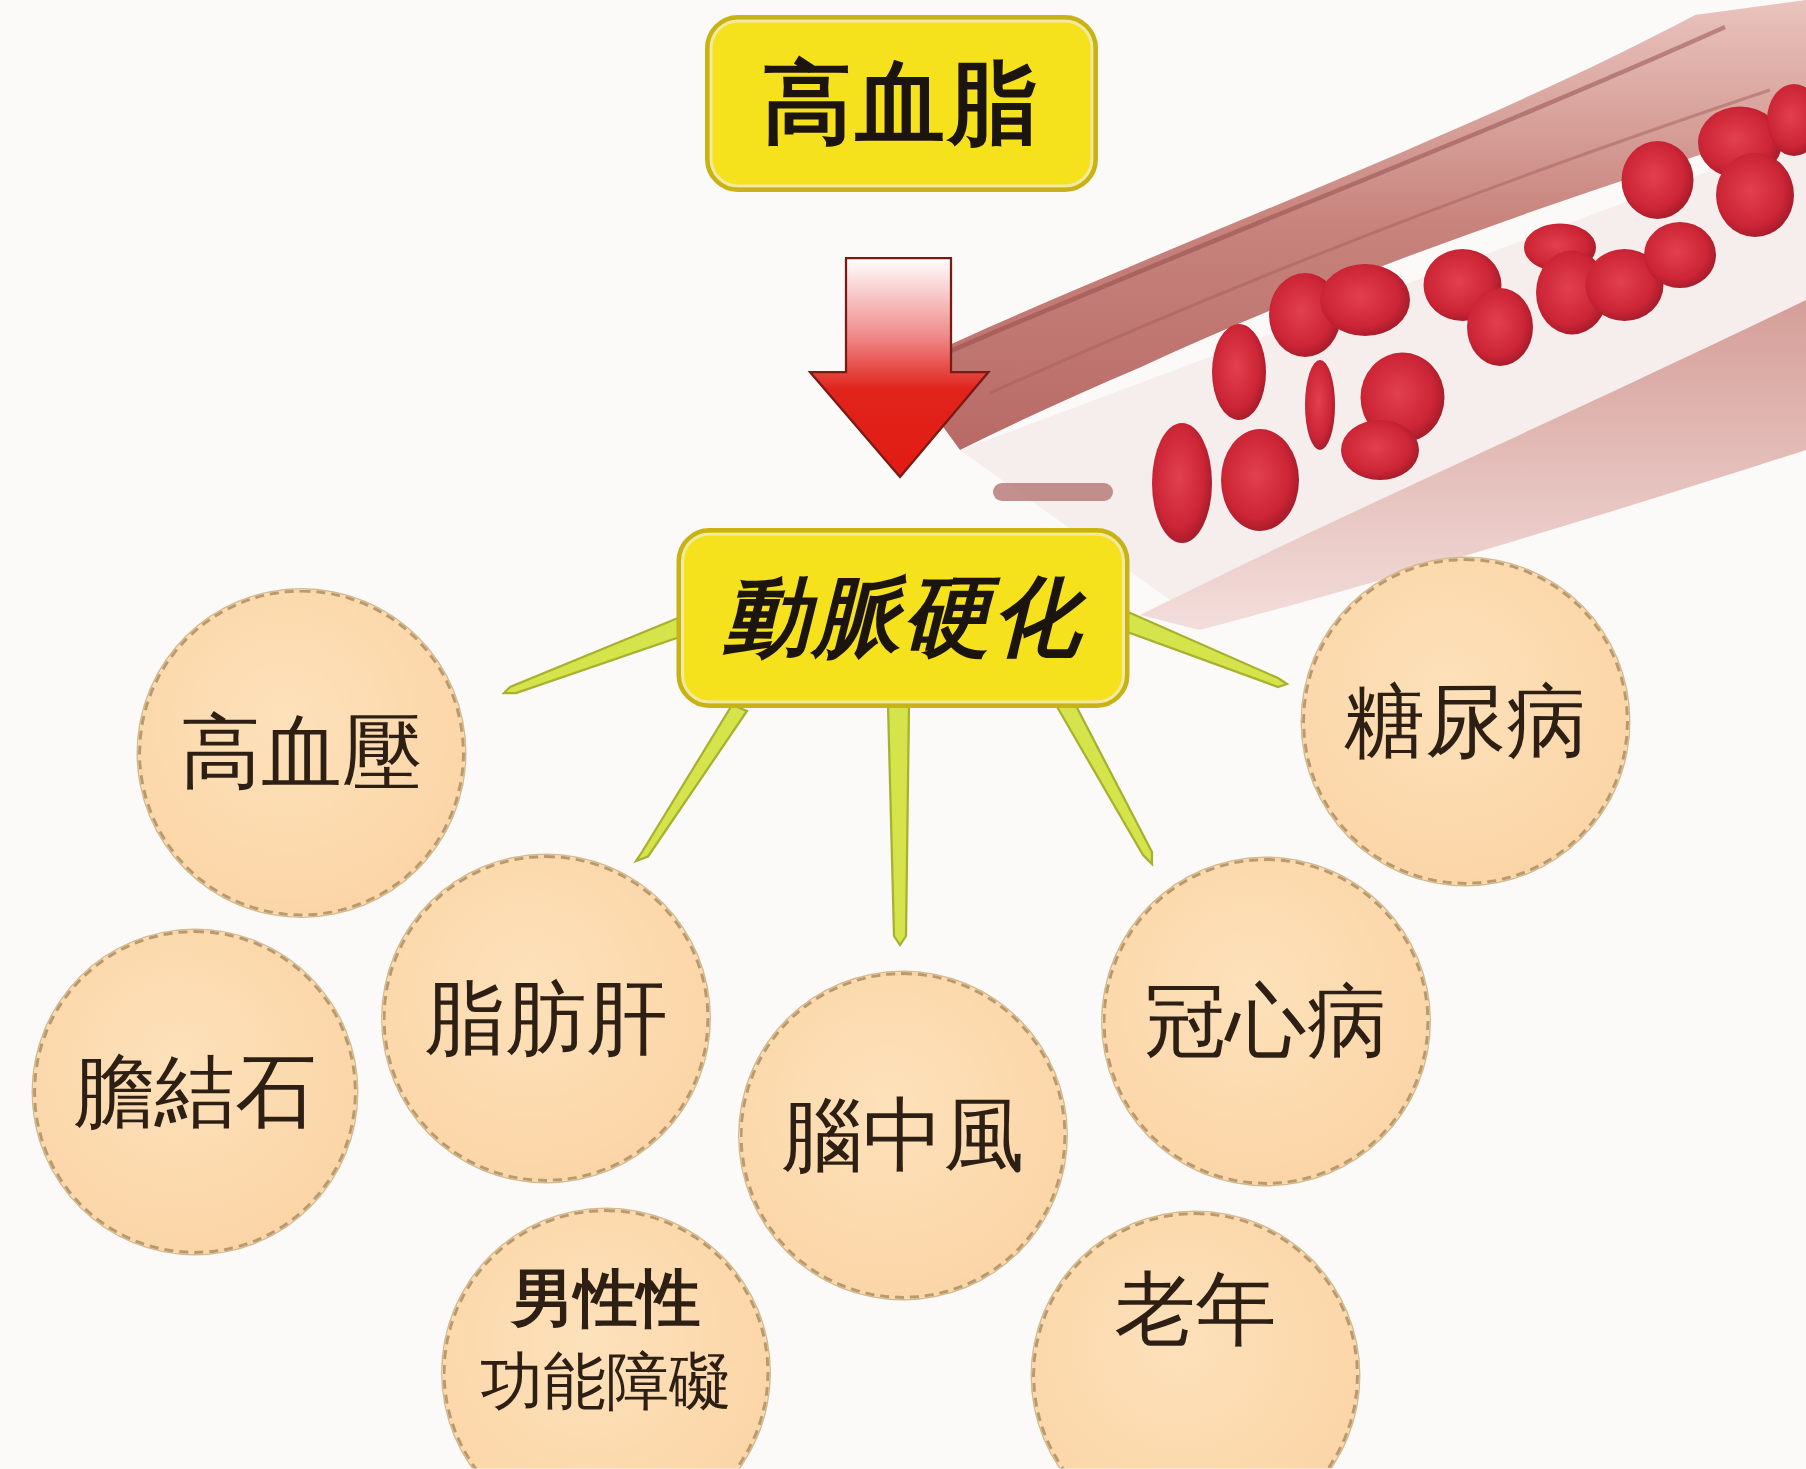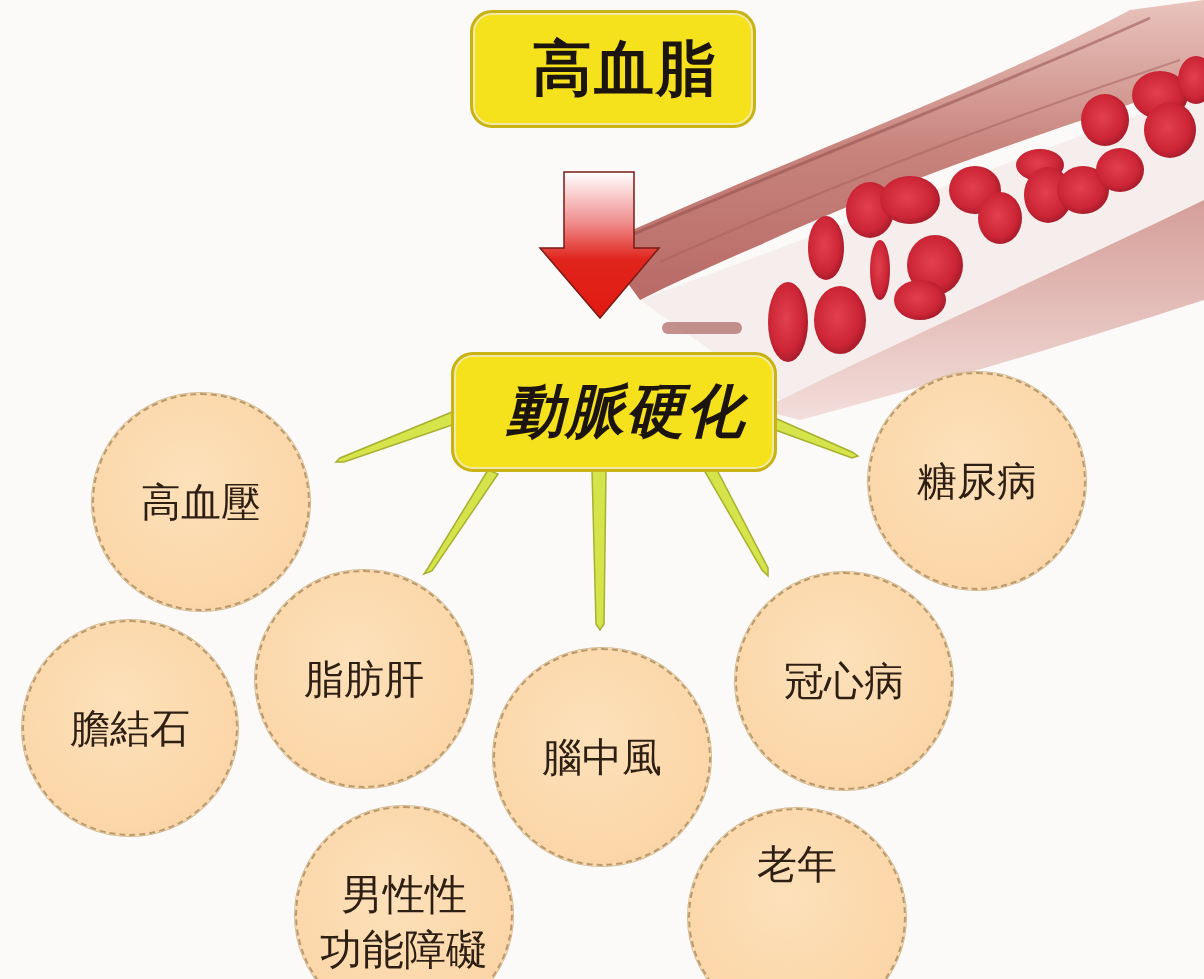--- a/index.html
+++ b/index.html
@@ -29,21 +29,20 @@
       background: #f5e21c;
       border: 3px solid #c8b216;
       border-radius: 22px;
       box-shadow: 0 0 0 2px #f1e9a6 inset;
       display: flex;
       align-items: center;
       justify-content: center;
       color: #1c140e;
       font-weight: bold;
       letter-spacing: 2px;
-      padding-left: 24px;
     }
     .box-top {
       left: 470px; top: 10px;
       width: 256px; height: 112px;
       font-size: 60px;
     }
     .box-mid {
       left: 451px; top: 352px;
       width: 296px; height: 114px;
       font-size: 58px;
@@ -53,21 +52,21 @@
       position: absolute;
       border-radius: 50%;
       background: radial-gradient(circle at 45% 40%, #fde1ba 0%, #fbd6a8 70%, #f6cd9c 100%);
       border: 2px dashed #b99a6c;
       box-shadow: 0 0 0 1px #d7b98c;
       display: flex;
       flex-direction: column;
       align-items: center;
       justify-content: center;
       color: #2e1f14;
-      font-size: 40px;
+      font-size: 54px;
       line-height: 1.3;
       text-align: center;
     }
     .circle span { display: block; }
   </style>
 </head>
 <body>
 
 <div class="canvas">
 
@@ -168,21 +167,21 @@
   <div class="circle" style="left:493px; top:648px; width:214px; height:214px;">
     <span>腦中風</span>
   </div>
 
   <div class="circle" style="left:735px; top:572px; width:214px; height:214px;">
     <span>冠心病</span>
   </div>
 
 
   <div class="circle" style="left:295px; top:806px; width:214px; height:214px; font-size:42px; justify-content:flex-start; padding-top:0;">
-    <span style="margin-top:60px;">男性性</span>
+    <span style="margin-top:31px;font-weight:bold;">男性性</span>
     <span>功能障礙</span>
   </div>
 
   <div class="circle" style="left:688px; top:808px; width:214px; height:214px; justify-content:flex-start;">
     <span style="margin-top:28px;">老年</span>
   </div>
 
 </div>
 
 </body></html>

